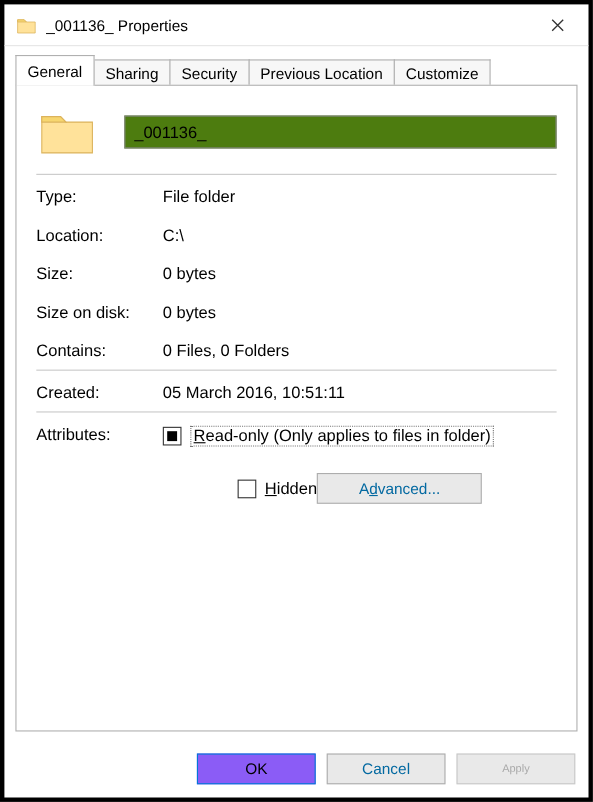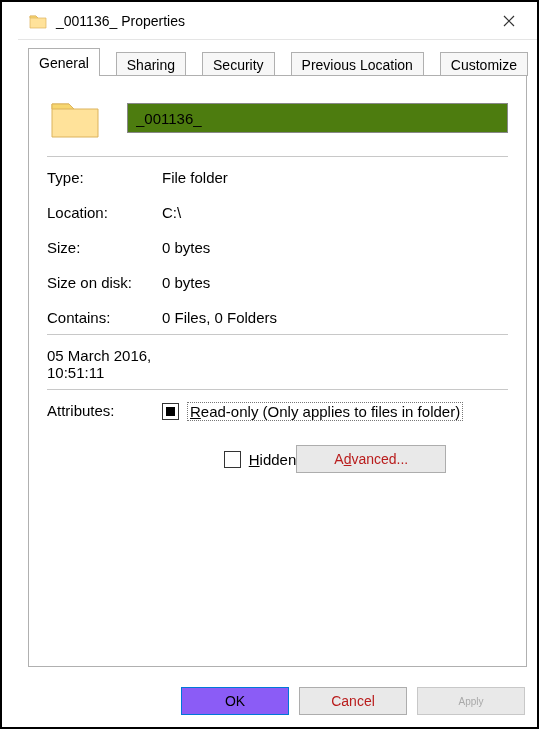--- a/index.html
+++ b/index.html
@@ -1,23 +1,22 @@
 <!DOCTYPE html>
 <html><head>
 <meta charset="utf-8">
 <style>
   * { box-sizing: border-box; font-family: "Segoe UI", Tahoma, sans-serif; }
   body { margin: 0; background: #fff; }
   .window {
     width: 539px; height: 729px;
-    border: 2px solid #000000;
+    border: 4px solid #000000;
     background: #fff;
     display: flex; flex-direction: column;
     position: relative;
-    padding-left: 16px;
   }
   .titlebar {
     height: 38px;
     display: flex; align-items: center;
     padding: 0 6px 0 10px;
     border-bottom: 1px solid #e5e5e5;
   }
   .titlebar .icon-slot { width: 20px; height: 20px; margin-right: 8px; display:flex; align-items:center; justify-content:center; }
   .folder-svg-small svg { display:block; }
   .titlebar .title { font-size: 14px; color: #000; flex: 1; }
@@ -33,21 +32,20 @@
     padding: 8px 10px 10px 10px;
     display: flex; flex-direction: column;
   }
 
   
   .tabstrip {
     display: flex;
     align-items: flex-end;
     height: 28px;
     position: relative;
-    justify-content: space-between;
   }
   .tab {
     border: 1px solid #b0b0b0;
     border-bottom: none;
     background: #f7f7f7;
     padding: 4px 10px 4px 10px;
     font-size: 14px;
     color: #000;
     cursor: pointer;
     position: relative;
@@ -117,21 +115,21 @@
   }
   .cb-label { cursor: pointer; }
   .cb-label .ul { text-decoration: underline; }
   .dotted { border: 1px dotted #777; padding: 0 2px; }
 
   .btn {
     min-width: 108px; height: 28px;
     border: 1px solid #adadad;
     background: #e9e9e9;
     font-size: 14px;
-    color: #b91c1c;
+    color: #0369a1;
     cursor: pointer;
     padding: 0 14px;
   }
   .btn .ul { text-decoration: underline; }
   .btn-advanced { min-width: 150px; }
 
   .button-row {
     display: flex; justify-content: flex-end; gap: 10px;
     padding: 10px 12px 12px 0;
   }
@@ -195,20 +193,21 @@
         <div class="k">Size on disk:</div>
         <div class="v">0 bytes</div>
 
         <div class="k">Contains:</div>
         <div class="v">0 Files, 0 Folders</div>
       </div>
 
       <hr class="sep">
 
       <div class="kv">
+        <div class="k">Created:</div>
         <div class="v">05 March 2016, 10:51:11</div>
       </div>
 
       <hr class="sep">
 
       <div class="attr-row">
         <div class="k">Attributes:</div>
         <div class="attr-controls">
           <div class="cb-wrap">
             <span class="cb indet"></span>

